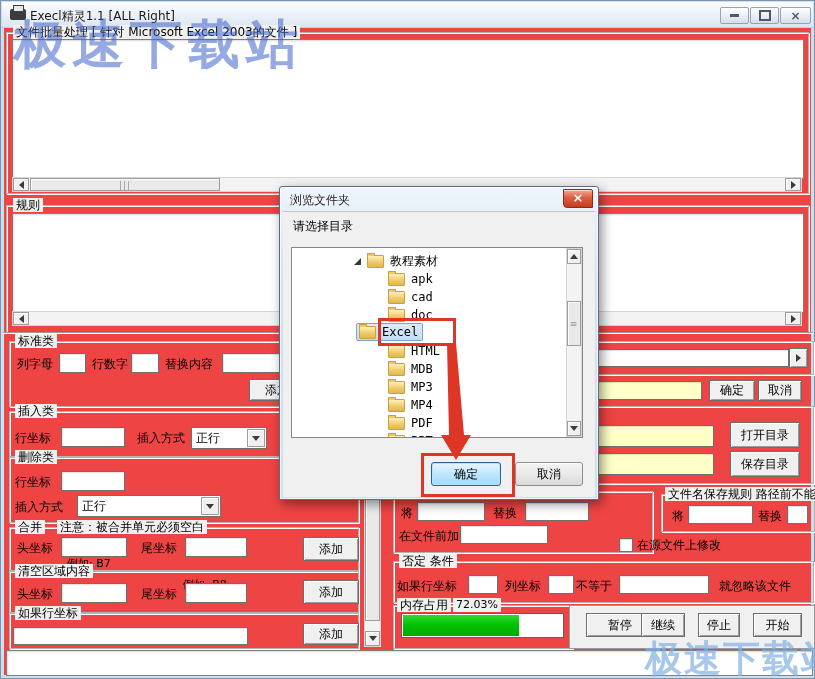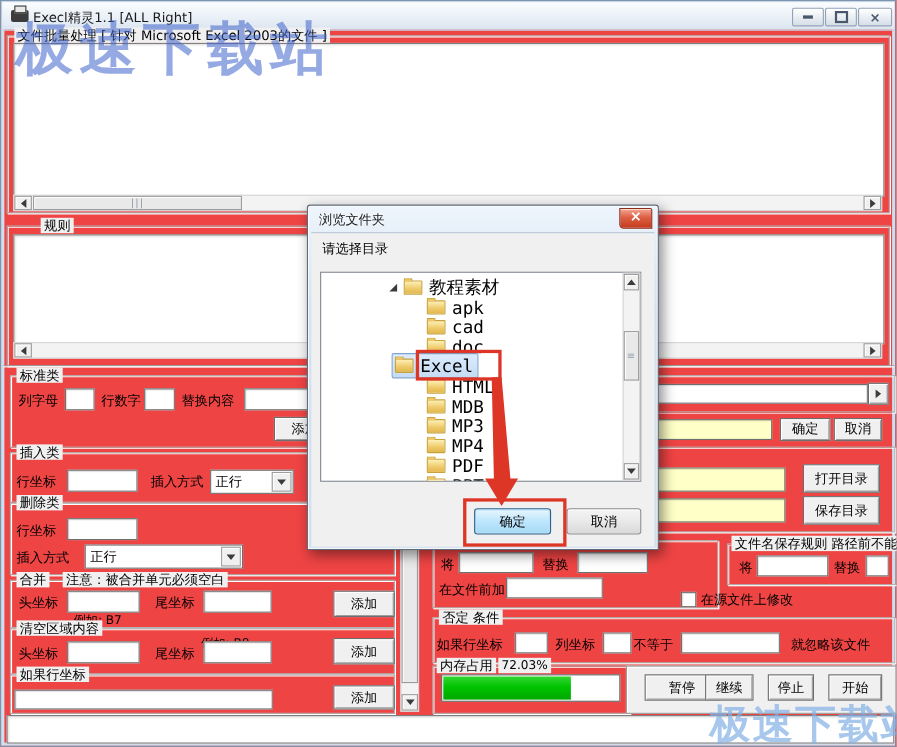--- a/index.html
+++ b/index.html
@@ -43,21 +43,21 @@
   .prog-out{position:absolute;background:#fff;border:1px solid #5f5f5f;box-sizing:border-box;}
   .prog-fill{position:absolute;left:1px;top:1px;bottom:1px;background:linear-gradient(#33d633,#00c400 45%,#00a800);}
   
   .cb{position:absolute;width:12px;height:12px;background:#fff;border:1px solid #6f6f6f;box-shadow:inset 1px 1px 1px rgba(0,0,0,.15);}
   
   .dialog{position:absolute;left:279px;top:186px;width:318px;height:312px;background:linear-gradient(180deg,#eef5fc,#d2e2f0 30%,#cfdfee);border:1px solid #5f6b7a;border-radius:3px 3px 0 0;box-shadow:3px 4px 12px rgba(0,0,0,.45), inset 0 0 0 1px rgba(255,255,255,.75);z-index:100;}
   .dlg-title{position:absolute;left:10px;top:5px;font-size:12px;color:#1a1a1a;text-shadow:0 0 4px #fff;}
   .dlg-close{position:absolute;left:283px;top:2px;width:28px;height:17px;background:linear-gradient(#f5a894,#dd5f43 45%,#c63b1e);border:1px solid #8e2b17;border-radius:0 2px 0 4px;color:#fff;font-weight:bold;font-size:13px;line-height:15px;text-align:center;box-shadow:inset 0 1px 0 rgba(255,255,255,.55);}
   .dlg-client{position:absolute;left:3px;top:24px;width:312px;height:285px;background:#f0f0f0;border-top:1px solid #b8c8d8;}
   .treebox{position:absolute;left:11px;top:60px;width:292px;height:191px;background:#fff;border:1px solid #828790;overflow:hidden;box-sizing:border-box;}
-  .trow{position:absolute;left:0;height:18px;display:flex;align-items:center;gap:6px;font-family:"DejaVu Sans Mono","Liberation Mono",monospace;font-size:16px;white-space:nowrap;}
+  .trow{position:absolute;left:0;height:18px;display:flex;align-items:center;gap:6px;font-family:"DejaVu Sans Mono","Liberation Mono",monospace;font-size:12px;white-space:nowrap;}
   .expander{width:0;height:0;border-left:7px solid transparent;border-bottom:7px solid #3a3a3a;}
   .fldr{width:15px;height:11px;background:linear-gradient(#fdf0b6,#eec968 60%,#e2b84e);border:1px solid #c8a23d;border-radius:1px;position:relative;flex:0 0 auto;}
   .fldr::before{content:"";position:absolute;top:-3px;left:-1px;width:6px;height:2px;background:#eec968;border:1px solid #c8a23d;border-bottom:none;border-radius:1px 1px 0 0;}
   .selwrap{display:flex;align-items:center;gap:6px;padding:1px 4px 1px 2px;background:linear-gradient(#dcebfc,#c4dcf5);border:1px solid #7da2ce;border-radius:2px;}
   .redbox{position:absolute;border:3px solid #dd3526;z-index:5;}
   .dlg-btn{position:absolute;height:24px;border-radius:3px;display:flex;align-items:center;justify-content:center;font-size:12px;box-sizing:border-box;}
   .dlg-btn.focused{background:linear-gradient(#eaf6fd,#bde6fd 50%,#a6d9f4);border:1px solid #2c628b;box-shadow:inset 0 0 0 1px #b8e2fa;}
   .dlg-btn.normal{background:linear-gradient(#f4f4f4,#e9e9e9 50%,#d9d9d9);border:1px solid #8e8f8f;box-shadow:inset 0 1px 0 #fff;}
   
   .wm{position:absolute;font-family:"DejaVu Serif","Liberation Serif",serif;font-weight:bold;pointer-events:none;white-space:nowrap;z-index:60;}
@@ -93,21 +93,21 @@
       </div>
     <div class="sb-th" style="left:17px;top:0;width:190px;height:13px;">
         <span class="grip-h">|||</span>
       </div>
     <div class="sb-btn" style="right:0;top:0;width:16px;height:13px;">
         <span class="tri tri-r"></span>
       </div>
   </div>
 
   <div class="gbox" style="left:5px;top:204px;width:801px;height:126px;"></div>
-  <span class="glabel" style="left:12px;top:197px;margin-left:24px;">规则</span>
+  <span class="glabel" style="left:12px;top:197px;">规则</span>
   <div class="sunken" style="left:11px;top:212px;width:790px;height:98px;"></div>
   <div class="sb-ch" style="left:11px;top:310px;width:790px;height:15px;">
     <div class="sb-btn" style="left:0;top:0;width:16px;height:13px;">
         <span class="tri tri-l"></span>
       </div>
     <div class="sb-btn" style="right:0;top:0;width:16px;height:13px;">
         <span class="tri tri-r"></span>
       </div>
   </div>
 

